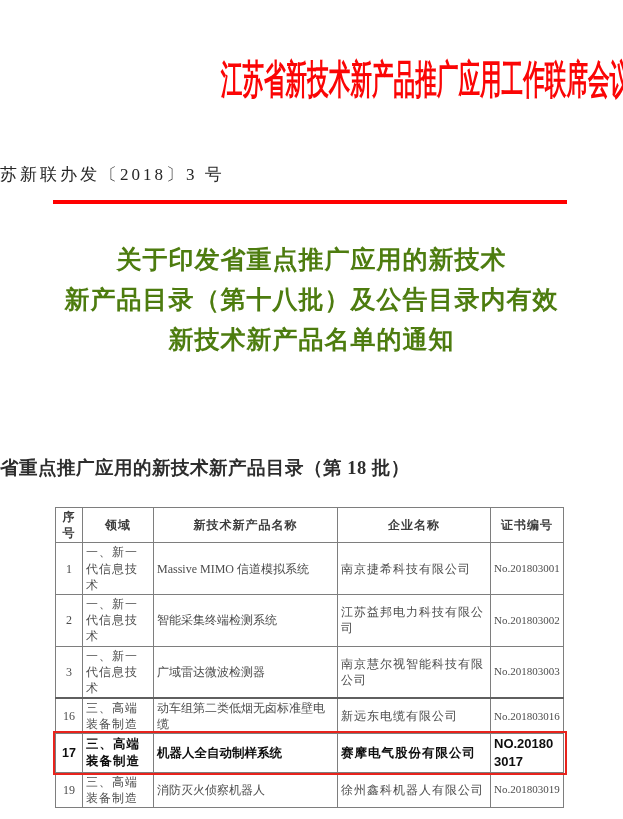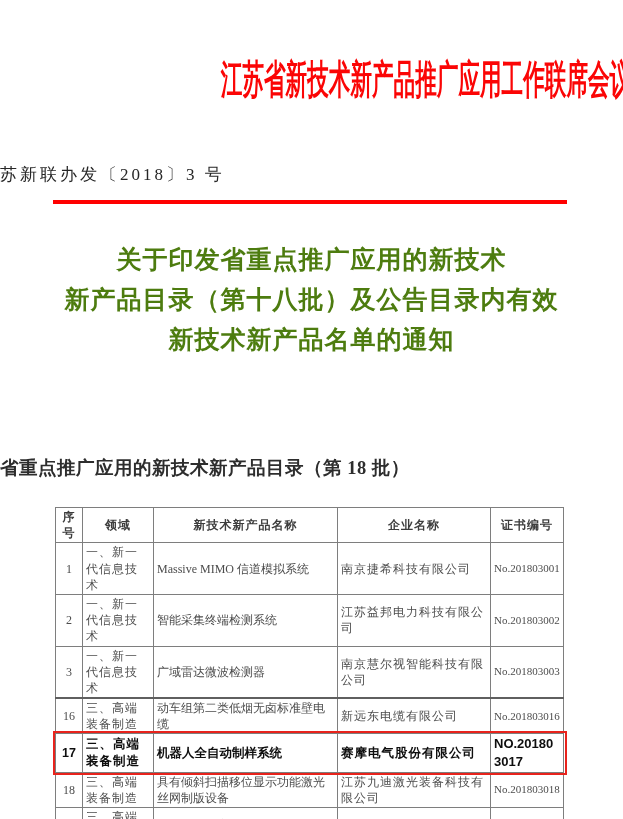--- a/index.html
+++ b/index.html
@@ -181,27 +181,20 @@
       <td class="c-cert">No.201803016</td>
     </tr>
         <tr class="hl">
       <td class="c-no">17</td>
       <td class="c-field">三、高端装备制造</td>
       <td class="c-product">机器人全自动制样系统</td>
       <td class="c-company">赛摩电气股份有限公司</td>
       <td class="c-cert">NO.201803017</td>
     </tr>
         <tr>
-      <td class="c-no">18</td>
-      <td class="c-field">三、高端装备制造</td>
-      <td class="c-product">具有倾斜扫描移位显示功能激光丝网制版设备</td>
-      <td class="c-company">江苏九迪激光装备科技有限公司</td>
-      <td class="c-cert">No.201803018</td>
-    </tr>
-        <tr>
       <td class="c-no">19</td>
       <td class="c-field">三、高端装备制造</td>
       <td class="c-product">消防灭火侦察机器人</td>
       <td class="c-company">徐州鑫科机器人有限公司</td>
       <td class="c-cert">No.201803019</td>
     </tr>
       </tbody>
   </table>
 
 </div>

